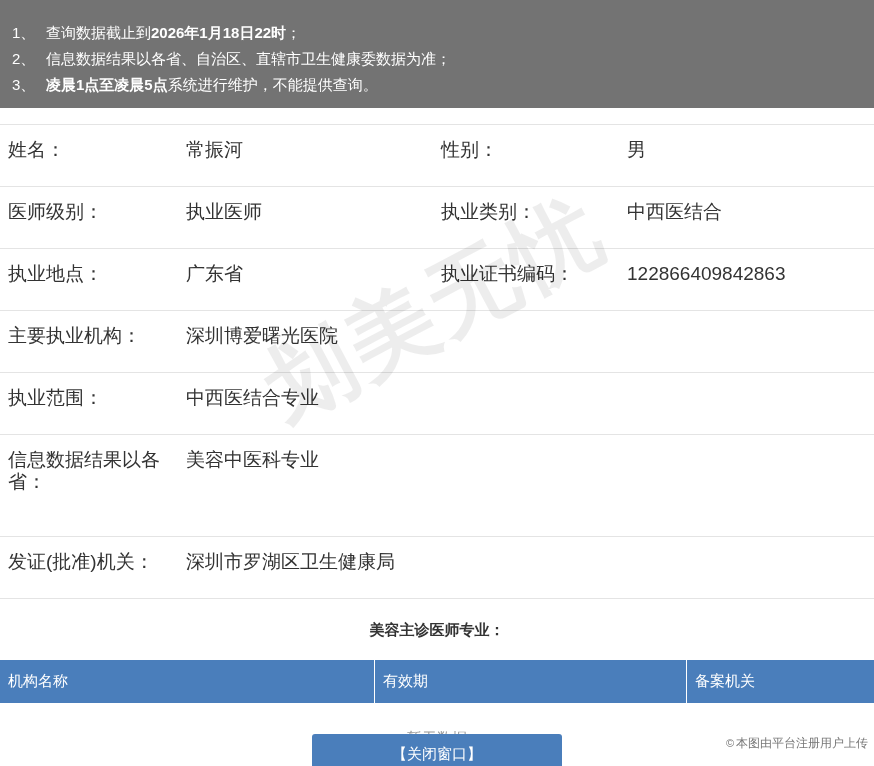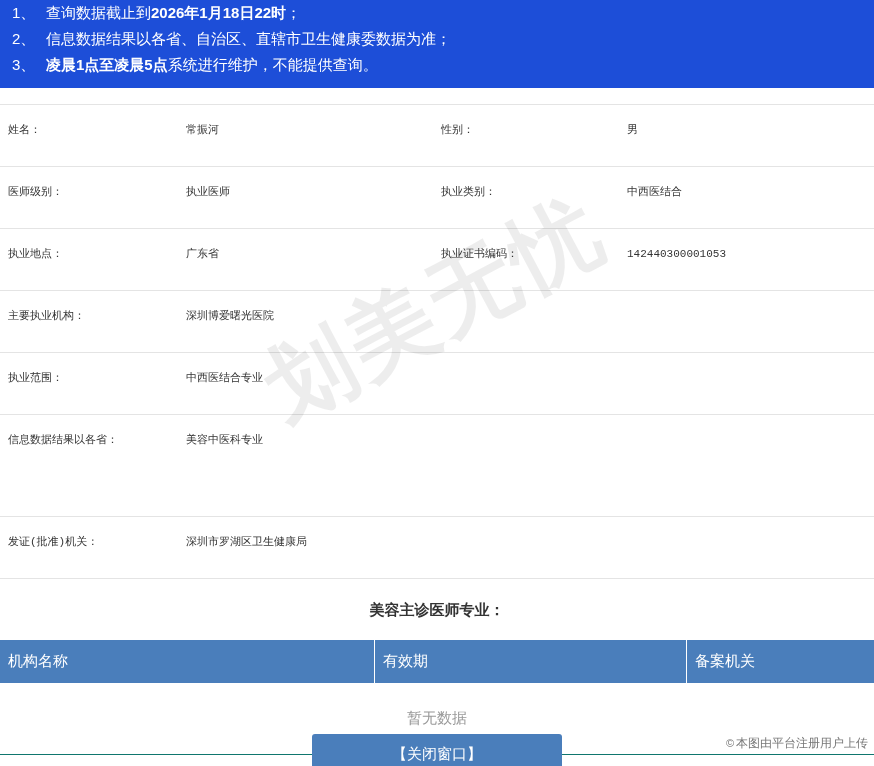--- a/index.html
+++ b/index.html
@@ -12,23 +12,23 @@
     background: #ffffff;
     font-family: "Liberation Sans", sans-serif;
     font-size: 15px;
     color: #333333;
     overflow: hidden;
     position: relative;
   }
 
   
   .notice {
-    background: #1d4ed8;
+    background: #737373;
     color: #ffffff;
-    padding: 0 0 10px 0;
+    padding: 20px 0 10px 0;
     line-height: 26px;
   }
   .notice-line {
     padding-left: 46px;
     font-size: 15px;
     white-space: nowrap;
   }
   .notice-num {
     display: inline-block;
     width: 34px;
@@ -41,24 +41,23 @@
   .info-table {
     width: 874px;
     border-collapse: collapse;
     table-layout: fixed;
     margin-top: 16px;
   }
   .info-table td {
     border-bottom: 1px solid #e4e4e4;
     padding: 14px 10px 25px 8px;
     vertical-align: top;
-    font-size: 11px;
+    font-size: 19px;
     color: #333333;
     line-height: 22px;
-    font-family: Liberation Mono, monospace;
   }
   .info-table tr:first-child td {
     border-top: 1px solid #e4e4e4;
   }
   td.label { width: 160px; }
   td.value { }
   td.label2 { width: 168px; }
   td.value2 { }
   .tall-row td { height: 62px; }
 
@@ -173,21 +172,21 @@
   <tr>
     <td class="label">医师级别：</td>
     <td class="value">执业医师</td>
     <td class="label2">执业类别：</td>
     <td class="value2">中西医结合</td>
   </tr>
   <tr>
     <td class="label">执业地点：</td>
     <td class="value">广东省</td>
     <td class="label2">执业证书编码：</td>
-    <td class="value2">142440300001053</td>
+    <td class="value2">122866409842863</td>
   </tr>
   <tr>
     <td class="label">主要执业机构：</td>
     <td class="value" colspan="3">深圳博爱曙光医院</td>
   </tr>
   <tr>
     <td class="label">执业范围：</td>
     <td class="value" colspan="3">中西医结合专业</td>
   </tr>
   <tr class="tall-row">

